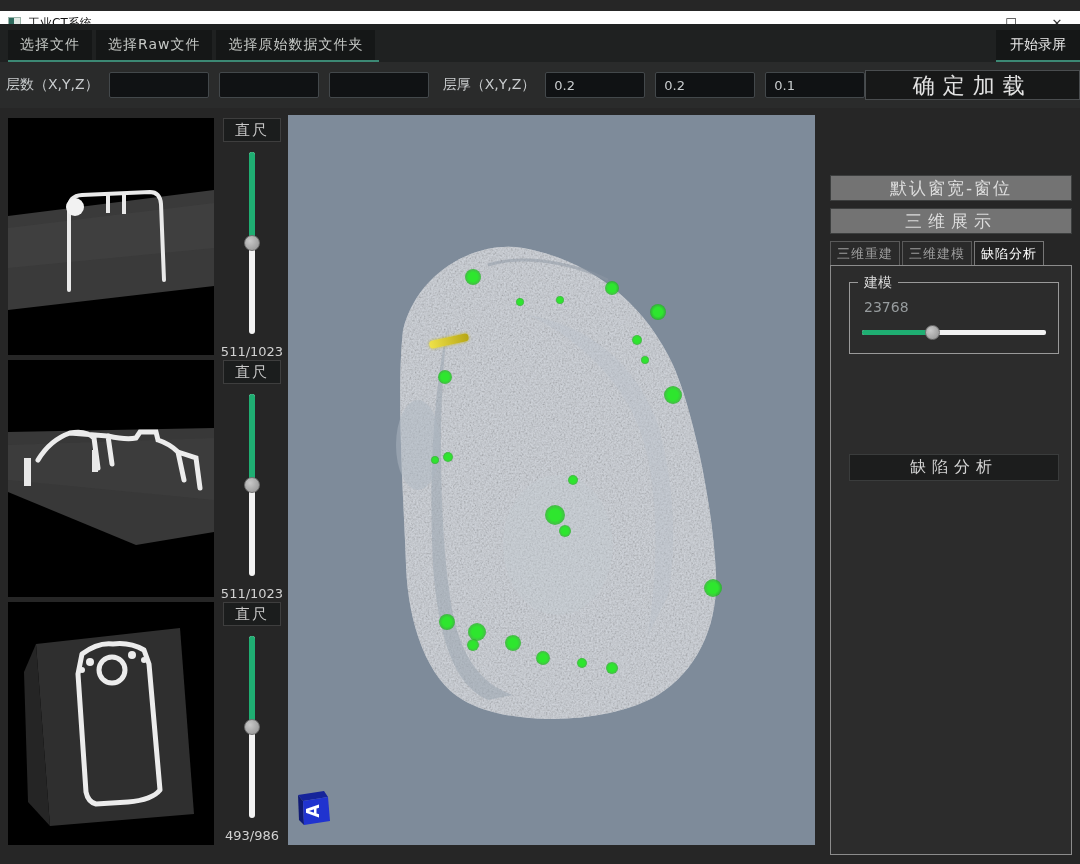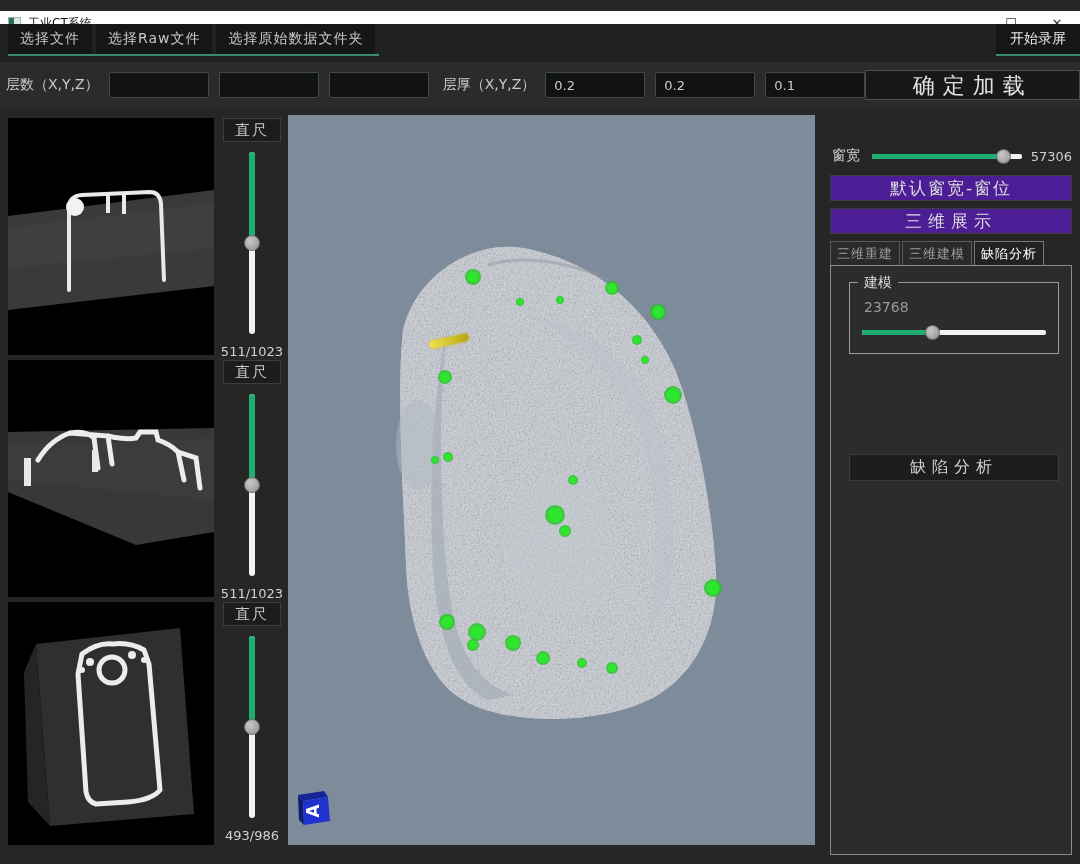--- a/index.html
+++ b/index.html
@@ -7,21 +7,21 @@
   #app { position:relative; width:1080px; height:864px; overflow:hidden; background:#262626; }
 
   
   .titlebar { position:absolute; left:0; top:0; width:1080px; height:24px; background:#ffffff; display:flex; align-items:center;margin-top:11px; }
   .app-icon { width:13px; height:13px; margin-left:8px; border:1px solid #9ab3a9; background:linear-gradient(90deg,#2e6b5e 0 50%,#dfe9e4 50% 100%); }
   .title-text { font-size:12px; color:#111; margin-left:7px; }
   .win-controls { margin-left:auto; display:flex; height:100%; }
   .win-btn { width:46px; height:100%; display:flex; align-items:center; justify-content:center; font-size:13px; color:#333; cursor:default; }
 
   
-  .toolbar { position:absolute; left:0; top:24px; width:1080px; height:38px; background:#1f2121; display:flex; align-items:flex-start; }
+  .toolbar { position:absolute; left:0; top:24px; width:1080px; height:38px; background:#1f2121; display:flex; align-items:flex-end; }
   .tool-group { display:flex; margin-left:8px; border-bottom:2px solid #3c8874; }
   .tool-btn { background:#151717; color:#c6c9c6; font-size:14px; padding:6px 12px; border:none; margin-right:4px; letter-spacing:1px; }
   .record-btn { margin-left:auto; margin-right:0; background:#151717; color:#e8e8e8; font-size:14px; padding:6px 14px; border:none; border-bottom:2px solid #3c8874; }
 
   
   .params { position:absolute; left:0; top:62px; width:1080px; height:46px; background:#2a2b2b; display:flex; align-items:center; }
   .param-label { color:#c9ccce; font-size:14px; margin-left:6px; white-space:nowrap; }
   .param-input { width:100px; height:22px; background:#101214; border:1px solid #43484b; border-radius:2px; color:#c9ccce; font-size:13px; padding:12px 8px; margin-left:10px; }
   .load-btn { margin-left:auto; width:250px; height:30px; background:#171818; border:1px solid #4a4d4f; color:#e3e3e3; font-size:22px; letter-spacing:8px; }
 
@@ -48,21 +48,21 @@
 
   
   .rpanel { position:absolute; left:822px; top:115px; width:258px; height:742px; }
   .wl-row { position:absolute; left:10px; width:240px; height:18px; display:flex; align-items:center; }
   .wl-label { color:#d6d6d6; font-size:14px; width:34px; }
   .hslider { position:relative; flex:1; height:14px; margin:0 6px; }
   .hslider .htrack { position:absolute; left:0; top:5px; width:100%; height:5px; background:#f2f2f2; border-radius:2px; }
   .hslider .hfill { position:absolute; left:0; top:5px; width:var(--pct,50%); height:5px; background:#1fae72; border-radius:2px; }
   .hslider .hthumb { position:absolute; top:0; left:var(--pct,50%); width:15px; height:15px; margin-left:-7px; background:radial-gradient(circle at 35% 35%, #c9c9c9, #8f8f8f); border-radius:50%; border:1px solid #6f6f6f; }
   .wl-value { color:#cfcfcf; font-size:13px; width:44px; text-align:right; }
-  .panel-btn { position:absolute; left:8px; width:242px; height:26px; background:#4c1d95; border:1px solid #3c3e3e; color:#dcdcdc; font-size:17px; letter-spacing:6px; }
+  .panel-btn { position:absolute; left:8px; width:242px; height:26px; background:#737373; border:1px solid #3c3e3e; color:#dcdcdc; font-size:17px; letter-spacing:6px; }
   .tabs { position:absolute; left:8px; top:126px; display:flex; }
   .tab { font-size:13px; padding:3px 6px; border:1px solid #5a5a5a; background:#2a2a2a; color:#9f9f9f; margin-right:2px; letter-spacing:1px; }
   .tab.active { color:#ffffff; background:#222; border-color:#777; border-bottom:2px solid #2fbf7f; }
   .tab-content { position:absolute; left:8px; top:150px; width:242px; height:590px; border:1px solid #8c8c8c; background:#2c2c2c; }
   .group { position:absolute; left:18px; width:210px; border:1px solid #9a9a9a; padding:10px 12px 14px 12px; }
   .group-legend { position:absolute; top:-9px; left:8px; background:#2c2c2c; padding:0 6px; color:#dadada; font-size:14px; }
   .group-value { color:#979c9e; font-size:14px; margin:6px 0 10px 2px; }
   .defect-btn { position:absolute; left:18px; top:188px; width:210px; height:27px; background:#1c1d1d; border:1px solid #3a3c3c; color:#d4d4d4; font-size:16px; letter-spacing:6px; }
 </style>
 </head>
@@ -225,29 +225,20 @@
         <polygon points="2,6 7,12 8,36 3,31" fill="#101b75"></polygon>
         <polygon points="7,12 32,8 34,32 8,36" fill="#2033cf"></polygon>
         <text x="20" y="25" fill="#ffffff" font-size="17" font-weight="bold" text-anchor="middle" transform="rotate(-90 20 22)">A</text>
       </svg>
     </div>
   </div>
 
   <div class="rpanel">
 
 
-    <div class="wl-row" style="top:32px;">
-      <span class="wl-label">窗宽</span>
-      <div class="hslider" style="--pct: 87%;">
-        <div class="htrack"></div>
-        <div class="hfill"></div>
-        <div class="hthumb"></div>
-      </div>
-      <span class="wl-value">57306</span>
-    </div>
 
     <button class="panel-btn" style="top:60px; letter-spacing:2px;">默认窗宽-窗位</button>
     <button class="panel-btn" style="top:93px;">三维展示</button>
 
     <div class="tabs">
       <div class="tab">三维重建</div>
       <div class="tab">三维建模</div>
       <div class="tab active">缺陷分析</div>
     </div>
 

